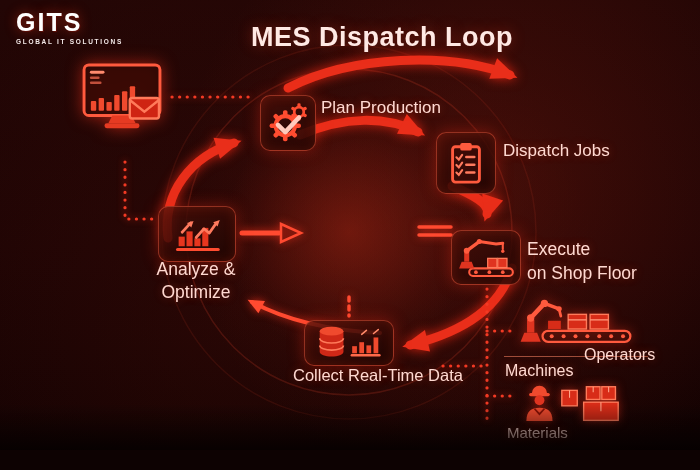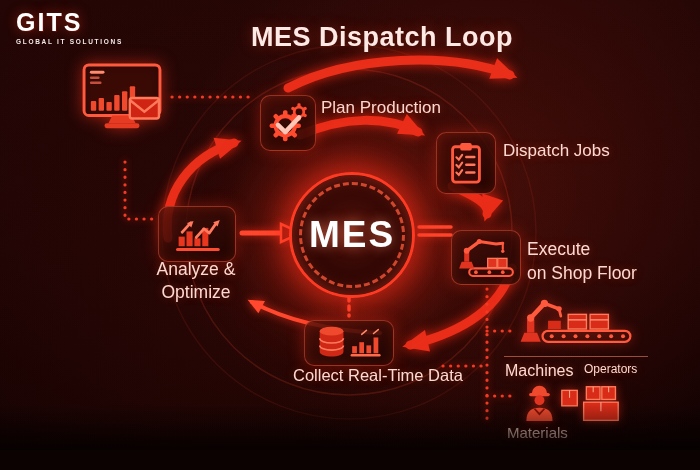--- a/index.html
+++ b/index.html
@@ -154,24 +154,20 @@
       <path d="M14 18 L16.5 20.5 L20 15.5" stroke="#ff7a5e" stroke-width="2.2" fill="none" stroke-linecap="round"></path>
       <rect x="23" y="16.5" width="11" height="2.6" rx="1.3" fill="#ff7a5e"></rect>
       <path d="M14 26 L16.5 28.5 L20 23.5" stroke="#ff7a5e" stroke-width="2.2" fill="none" stroke-linecap="round"></path>
       <rect x="23" y="24.5" width="11" height="2.6" rx="1.3" fill="#ff7a5e"></rect>
       <path d="M14 34 L16.5 36.5 L20 31.5" stroke="#ff7a5e" stroke-width="2.2" fill="none" stroke-linecap="round"></path>
       <rect x="23" y="32.5" width="11" height="2.6" rx="1.3" fill="#ff7a5e"></rect>
     </svg>
   </div>
   <div class="lbl" style="left:503px;top:141px;font-size:17px;">Dispatch Jobs</div>
 
-  <div class="mes-outer">
-    <div class="mes-inner"></div>
-    <div class="mes-text">MES</div>
-  </div>
 
   <div class="tile" style="left:451px;top:230px;width:68px;height:53px;">
     <svg width="62" height="47" viewBox="0 0 72 56">
       <rect x="16" y="41" width="52" height="9" rx="4.5" fill="rgba(60,10,6,.6)" stroke="#ff5a3e" stroke-width="2.5"></rect>
       <circle cx="24" cy="45.5" r="2.2" fill="#ff5a3e"></circle>
       <circle cx="40" cy="45.5" r="2.2" fill="#ff5a3e"></circle>
       <circle cx="56" cy="45.5" r="2.2" fill="#ff5a3e"></circle>
       <rect x="38" y="29" width="11" height="11" fill="#e03420" stroke="#ff7a5a" stroke-width="1.5"></rect>
       <rect x="50" y="29" width="11" height="11" fill="#e03420" stroke="#ff7a5a" stroke-width="1.5"></rect>
       <path d="M4 41 L22 41 L19 33 L7 33 Z" fill="#e03420"></path>
@@ -252,21 +248,21 @@
       <circle cx="42" cy="8" r="4" fill="#ff5a3e"></circle>
       <path d="M42 8 L58 14" stroke="#ff5a3e" stroke-width="4" stroke-linecap="round"></path>
       <circle cx="58" cy="14" r="3" fill="#ff5a3e"></circle>
       <path d="M58 14 L60 22" stroke="#ff5a3e" stroke-width="3" stroke-linecap="round"></path>
     </svg>
   </div>
 
   <div class="sep-line" style="left:504px;top:356px;width:144px;"></div>
 
   <div class="lbl" style="left:505px;top:362px;font-size:16px;">Machines</div>
-  <div class="lbl" style="left:584px;top:362px;font-size:12px;">Operators</div>
+  <div class="lbl" style="left:584px;top:346px;font-size:16px;">Operators</div>
 
   <div class="plain" style="left:521px;top:382px;width:36px;height:40px;">
     <svg width="36" height="40" viewBox="0 0 40 44" style="filter:drop-shadow(0 0 5px rgba(255,50,25,.5));">
       <path d="M12 12.5 A8.5 8.5 0 0 1 29 12.5 Z" fill="#f04a2e"></path>
       <rect x="9" y="12" width="23" height="3.5" rx="1.75" fill="#f04a2e"></rect>
       <circle cx="20.5" cy="20" r="5.5" fill="#e03420"></circle>
       <path d="M6 43 C6 32 12 28.5 20.5 28.5 C29 28.5 35 32 35 43 Z" fill="#f04a2e"></path>
       <path d="M15 29.5 L20.5 35.5 L26 29.5" stroke="#8a1207" stroke-width="2" fill="none"></path>
     </svg>
   </div>

